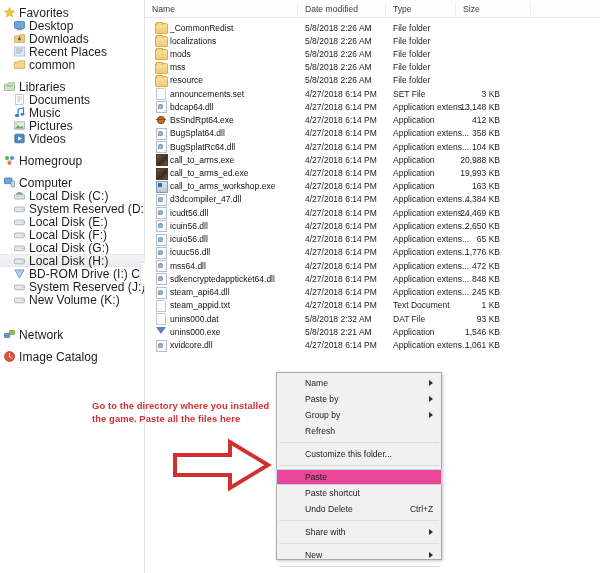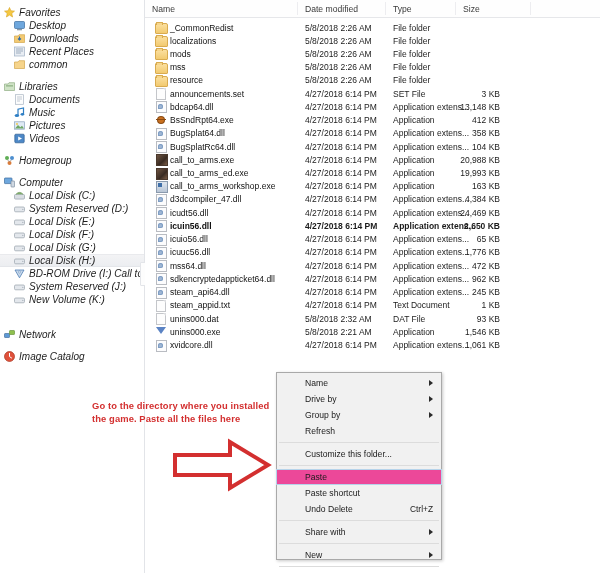--- a/index.html
+++ b/index.html
@@ -27,24 +27,23 @@
   #nav-splitter{
     position:absolute;left:140px;top:262px;width:5px;height:22px;
     background:#fdfdfd;border:1px solid #e3e5e9;border-radius:1px;
   }
   .nav-item{
     position:relative;
     display:flex;align-items:center;
     height:13px;
     padding-left:8px;
     white-space:nowrap;
-    font-size:10px;
+    font-size:12px;
     color:#1d1d1d;
     letter-spacing:.05px;
-    font-style:italic;
   }
   .nav-item.sel{
     background:linear-gradient(to bottom,#f3f3f5,#eceef1);
     border-top:1px solid #e9eaed;border-bottom:1px solid #e4e6ea;
     height:11px;
   }
   .nav-item .lbl{overflow:hidden;text-overflow:ellipsis;}
   .nav-group{padding-left:4px;}
   .nav-indent{padding-left:14px;}
   .nicon{
@@ -524,21 +523,21 @@
         <span class="tp">Application extens...</span>
         <span class="sz">4,384 KB</span>
       </div>
       <div class="row" style="top: 206.22px;">
         <span class="ic"><span class="ic-dll" style="display: inline-block;"></span></span>
         <span class="nm">icudt56.dll</span>
         <span class="dt">4/27/2018 6:14 PM</span>
         <span class="tp">Application extens...</span>
         <span class="sz">24,469 KB</span>
       </div>
-      <div class="row" style="top: 219.45px; font-weight: bold;">
+      <div class="row" style="top: 219.45px;">
         <span class="ic"><span class="ic-dll" style="display: inline-block;"></span></span>
         <span class="nm">icuin56.dll</span>
         <span class="dt">4/27/2018 6:14 PM</span>
         <span class="tp">Application extens...</span>
         <span class="sz">2,650 KB</span>
       </div>
       <div class="row" style="top: 232.68px;">
         <span class="ic"><span class="ic-dll" style="display: inline-block;"></span></span>
         <span class="nm">icuio56.dll</span>
         <span class="dt">4/27/2018 6:14 PM</span>
@@ -557,21 +556,21 @@
         <span class="nm">mss64.dll</span>
         <span class="dt">4/27/2018 6:14 PM</span>
         <span class="tp">Application extens...</span>
         <span class="sz">472 KB</span>
       </div>
       <div class="row" style="top: 272.37px;">
         <span class="ic"><span class="ic-dll" style="display: inline-block;"></span></span>
         <span class="nm">sdkencryptedappticket64.dll</span>
         <span class="dt">4/27/2018 6:14 PM</span>
         <span class="tp">Application extens...</span>
-        <span class="sz">962 KB</span>
+        <span class="sz">848 KB</span>
       </div>
       <div class="row" style="top: 285.6px;">
         <span class="ic"><span class="ic-dll" style="display: inline-block;"></span></span>
         <span class="nm">steam_api64.dll</span>
         <span class="dt">4/27/2018 6:14 PM</span>
         <span class="tp">Application extens...</span>
         <span class="sz">245 KB</span>
       </div>
       <div class="row" style="top: 298.83px;">
         <span class="ic"><span class="ic-doc" style="display: inline-block;"></span></span>
@@ -600,21 +599,21 @@
         <span class="dt">4/27/2018 6:14 PM</span>
         <span class="tp">Application extens...</span>
         <span class="sz">1,061 KB</span>
       </div>
     </div>
 
   <div id="ctxmenu">
     <div class="gutter"></div>
     <div class="mbody" id="ctx-body">
         <div class="mitem"><span>Name</span><span class="arrow"></span></div>
-        <div class="mitem"><span>Drive by</span><span class="arrow"></span></div>
+        <div class="mitem"><span>Paste by</span><span class="arrow"></span></div>
         <div class="mitem"><span>Group by</span><span class="arrow"></span></div>
         <div class="mitem"><span>Refresh</span></div>
         <div class="msep"></div>
         <div class="mitem"><span>Customize this folder...</span></div>
         <div class="msep"></div>
         <div class="mitem sel"><span>Paste</span></div>
         <div class="mitem"><span>Paste shortcut</span></div>
         <div class="mitem"><span>Undo Delete</span><span class="accel">Ctrl+Z</span></div>
         <div class="msep"></div>
         <div class="mitem"><span>Share with</span><span class="arrow"></span></div>

